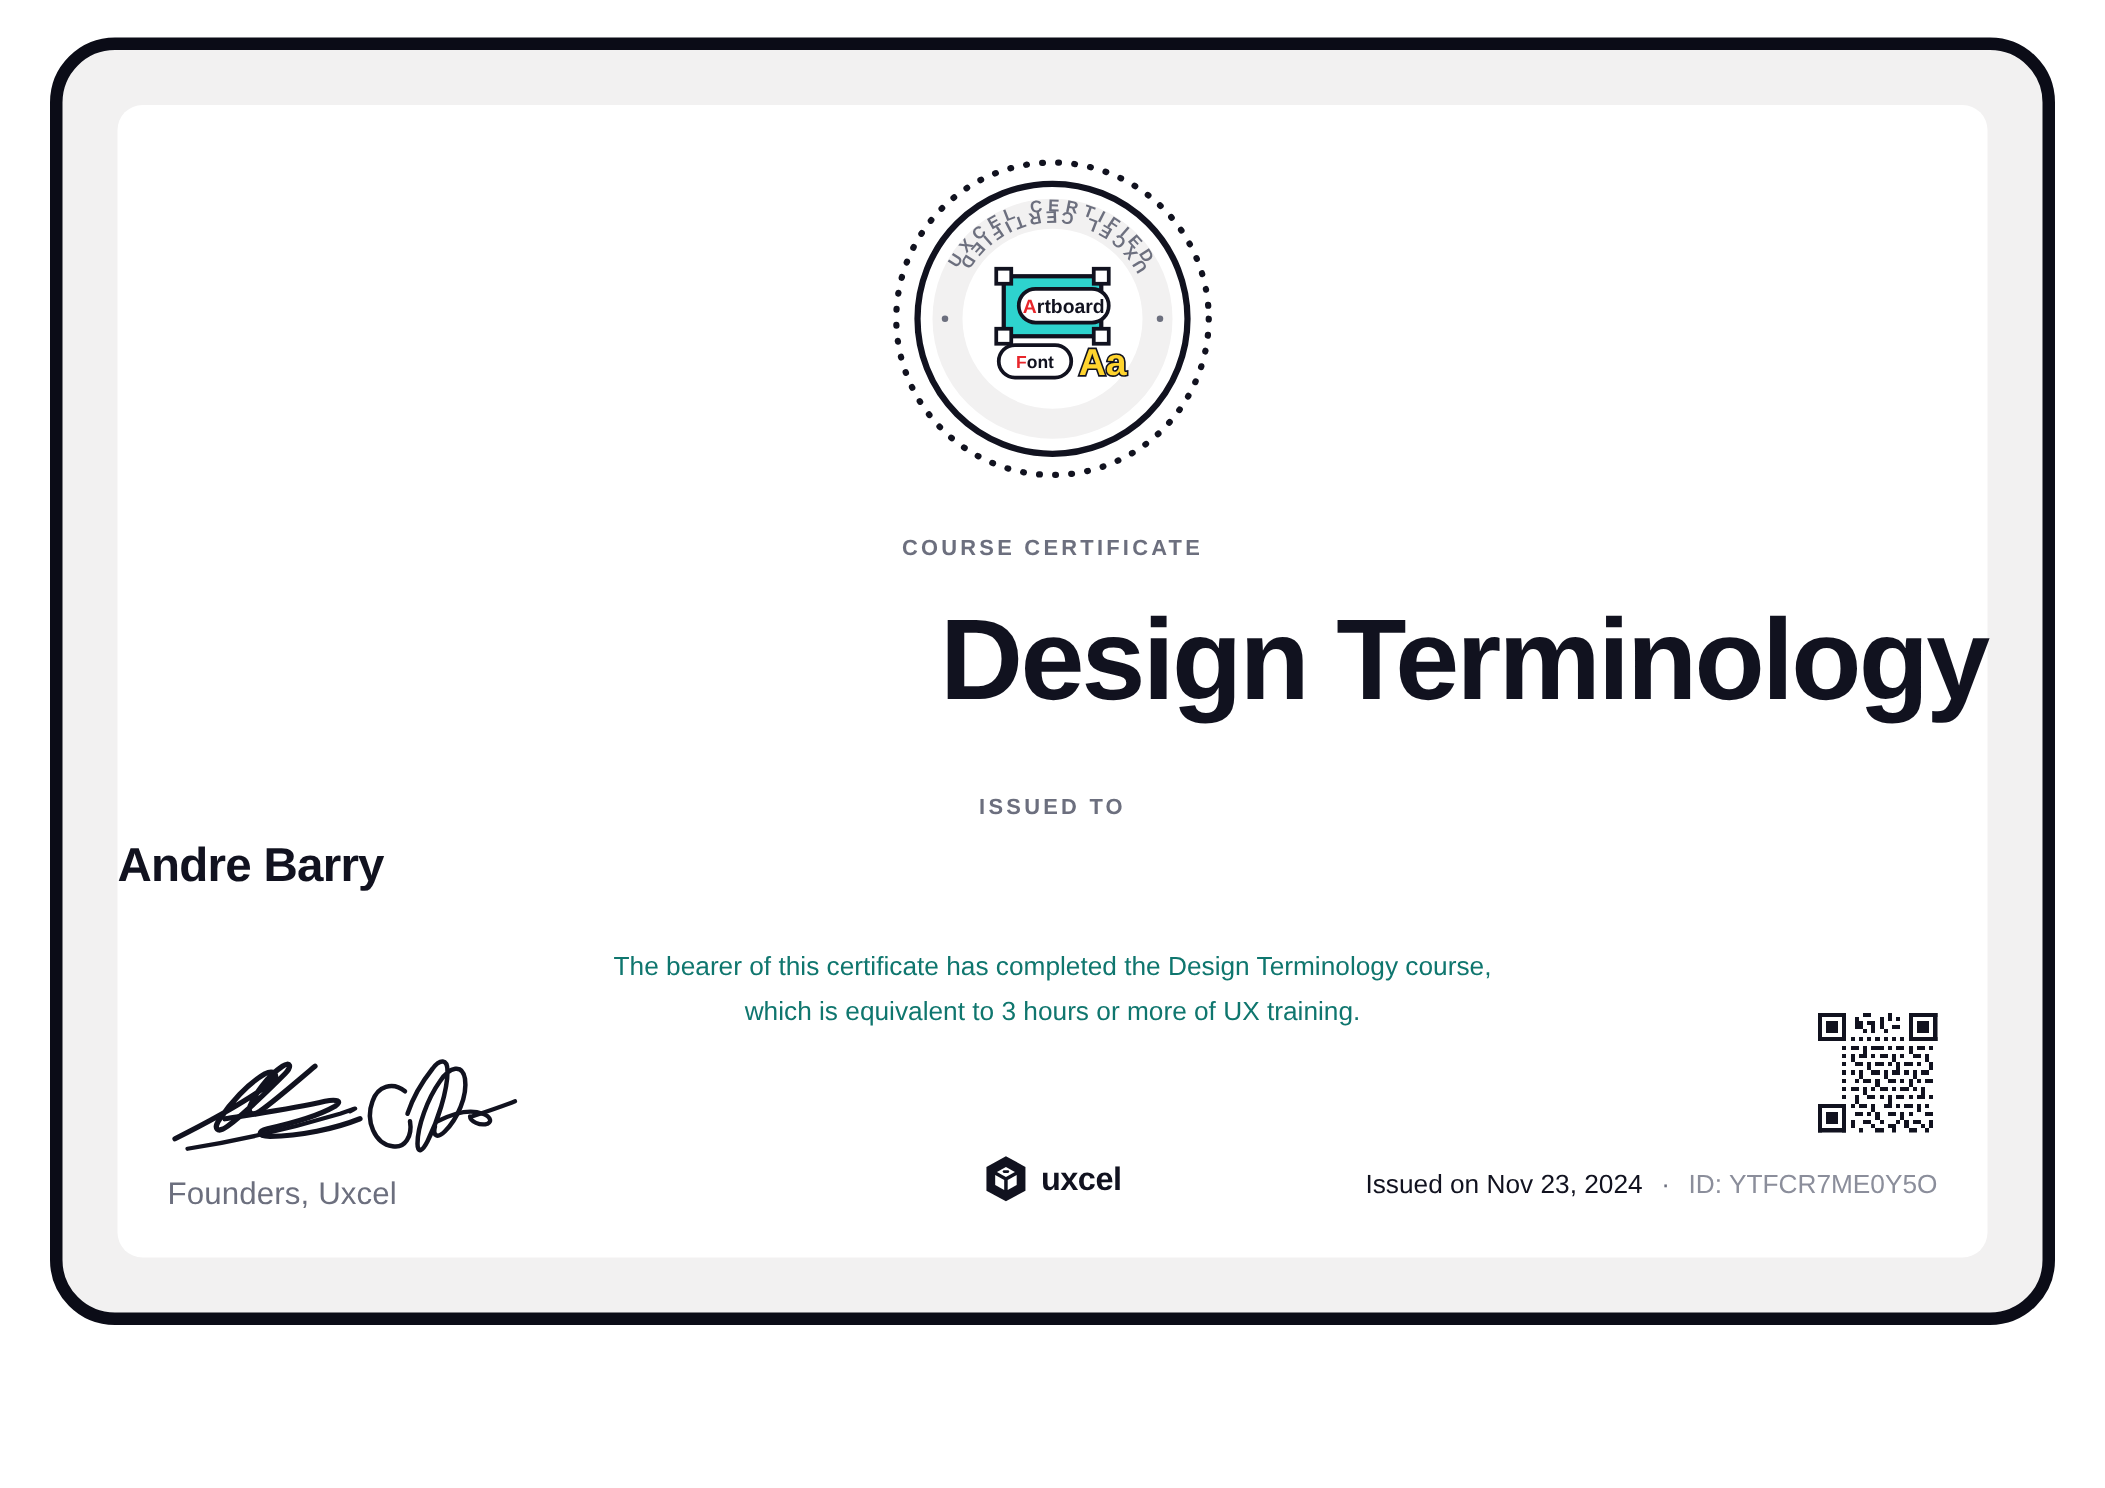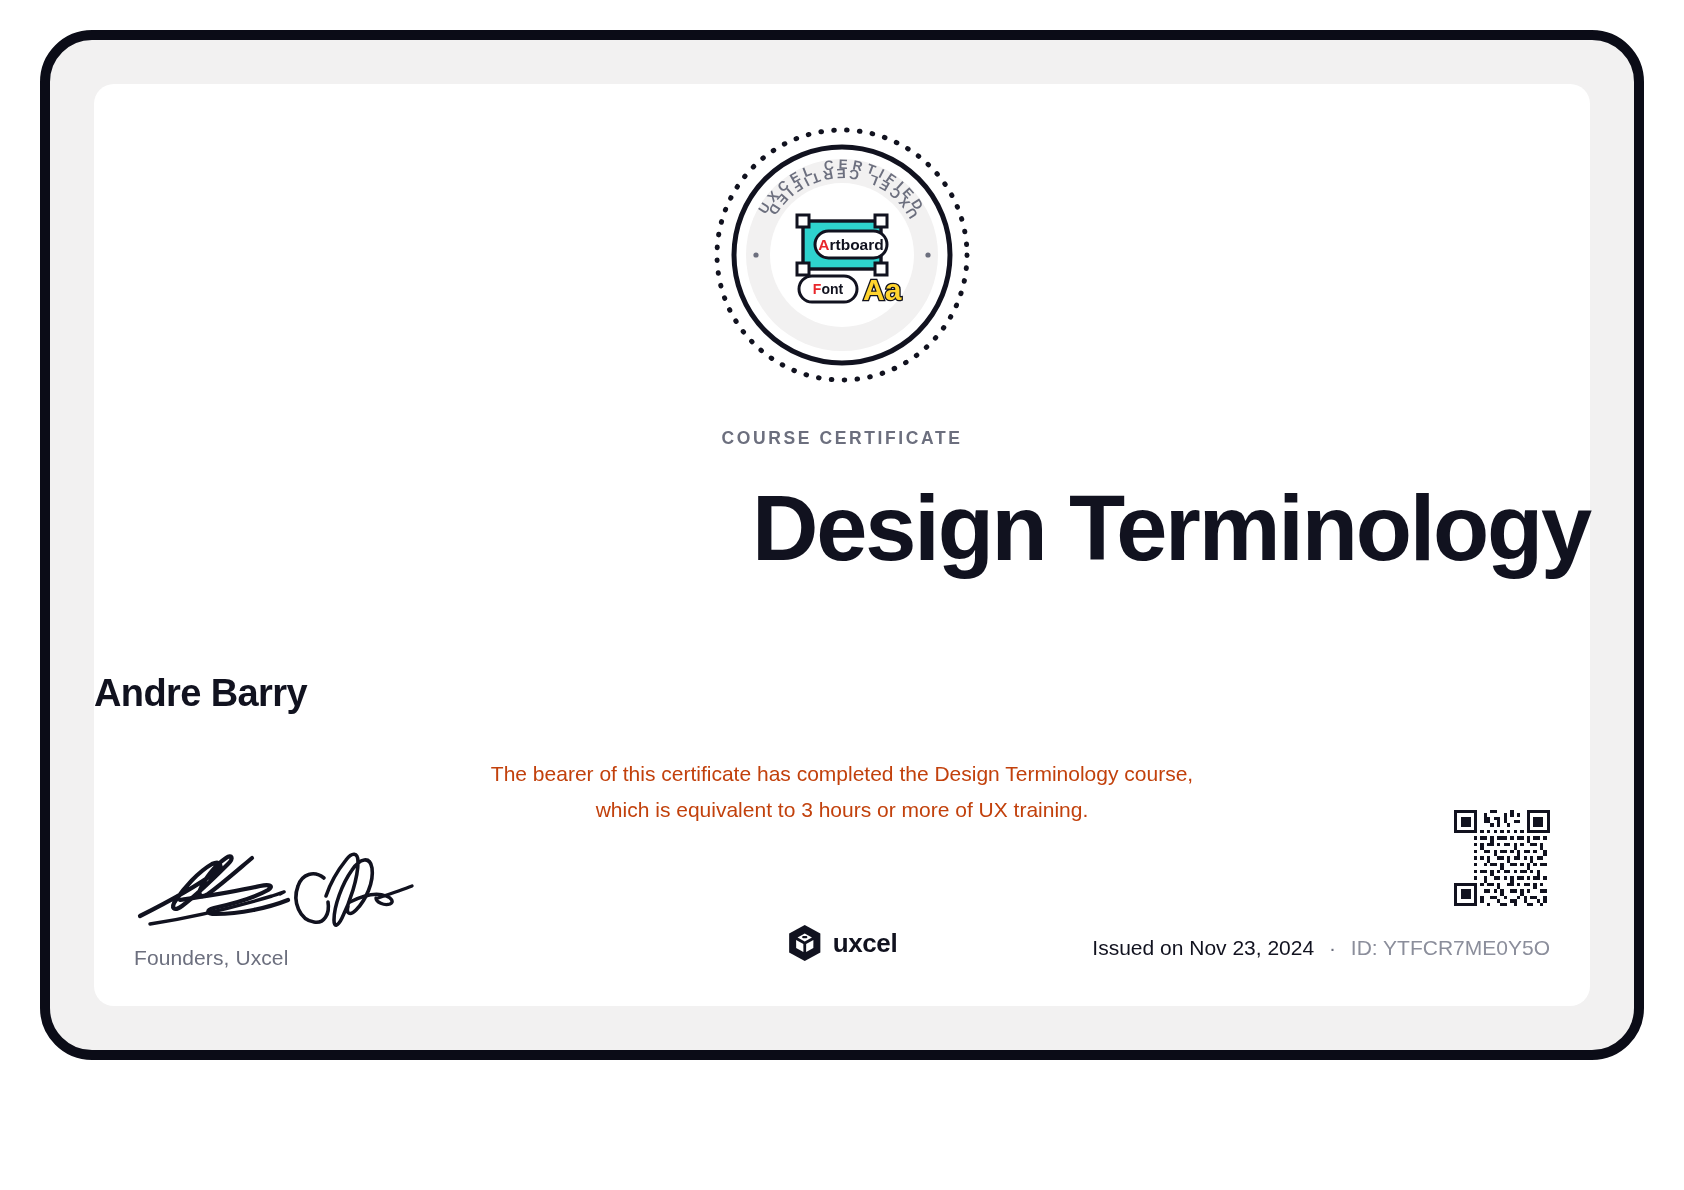--- a/index.html
+++ b/index.html
@@ -89,34 +89,34 @@
 
   #certificate-description {
     position: absolute;
     left: 50%;
     transform: translateX(-50%);
     top: 672px;
     width: 900px;
     text-align: center;
     font-size: 21px;
     line-height: 36px;
-    color: #c2410c;
+    color: #0f766e;
   }
 
   
   #signature-block {
     position: absolute;
     left: 40px;
     bottom: 36px;
     width: 330px;
   }
   #signatures-image { width: 290px; height: 92px; display: block; margin-left: -6px; }
   #founders-label {
     margin-top: 10px;
-    font-size: 21px;
+    font-size: 25px;
     color: #6c6f7e;
     letter-spacing: 0.1px;
   }
 
   #brand-logo {
     position: absolute;
     left: 50%;
     transform: translateX(-50%);
     bottom: 44px;
     display: flex;
@@ -204,20 +204,21 @@
 
           <text x="152" y="176" font-family="Liberation Sans, sans-serif" font-size="30" font-weight="700" fill="#ffd42e" stroke="#11121f" stroke-width="2.6" paint-order="stroke">Aa</text>
         </g>
       </svg>
     </div>
 
     <div id="course-certificate-label" class="kicker">COURSE CERTIFICATE</div>
 
     <h1 id="course-title">Design Terminology</h1>
 
+    <div id="issued-to-label" class="kicker">ISSUED TO</div>
 
     <div id="recipient-name">Andre Barry</div>
 
     <div id="certificate-description">
       <div>The bearer of this certificate has completed the Design Terminology course,</div>
       <div>which is equivalent to 3 hours or more of UX training.</div>
     </div>
 
     <div id="signature-block">
       <svg id="signatures-image" viewBox="0 0 290 92" xmlns="http://www.w3.org/2000/svg">

